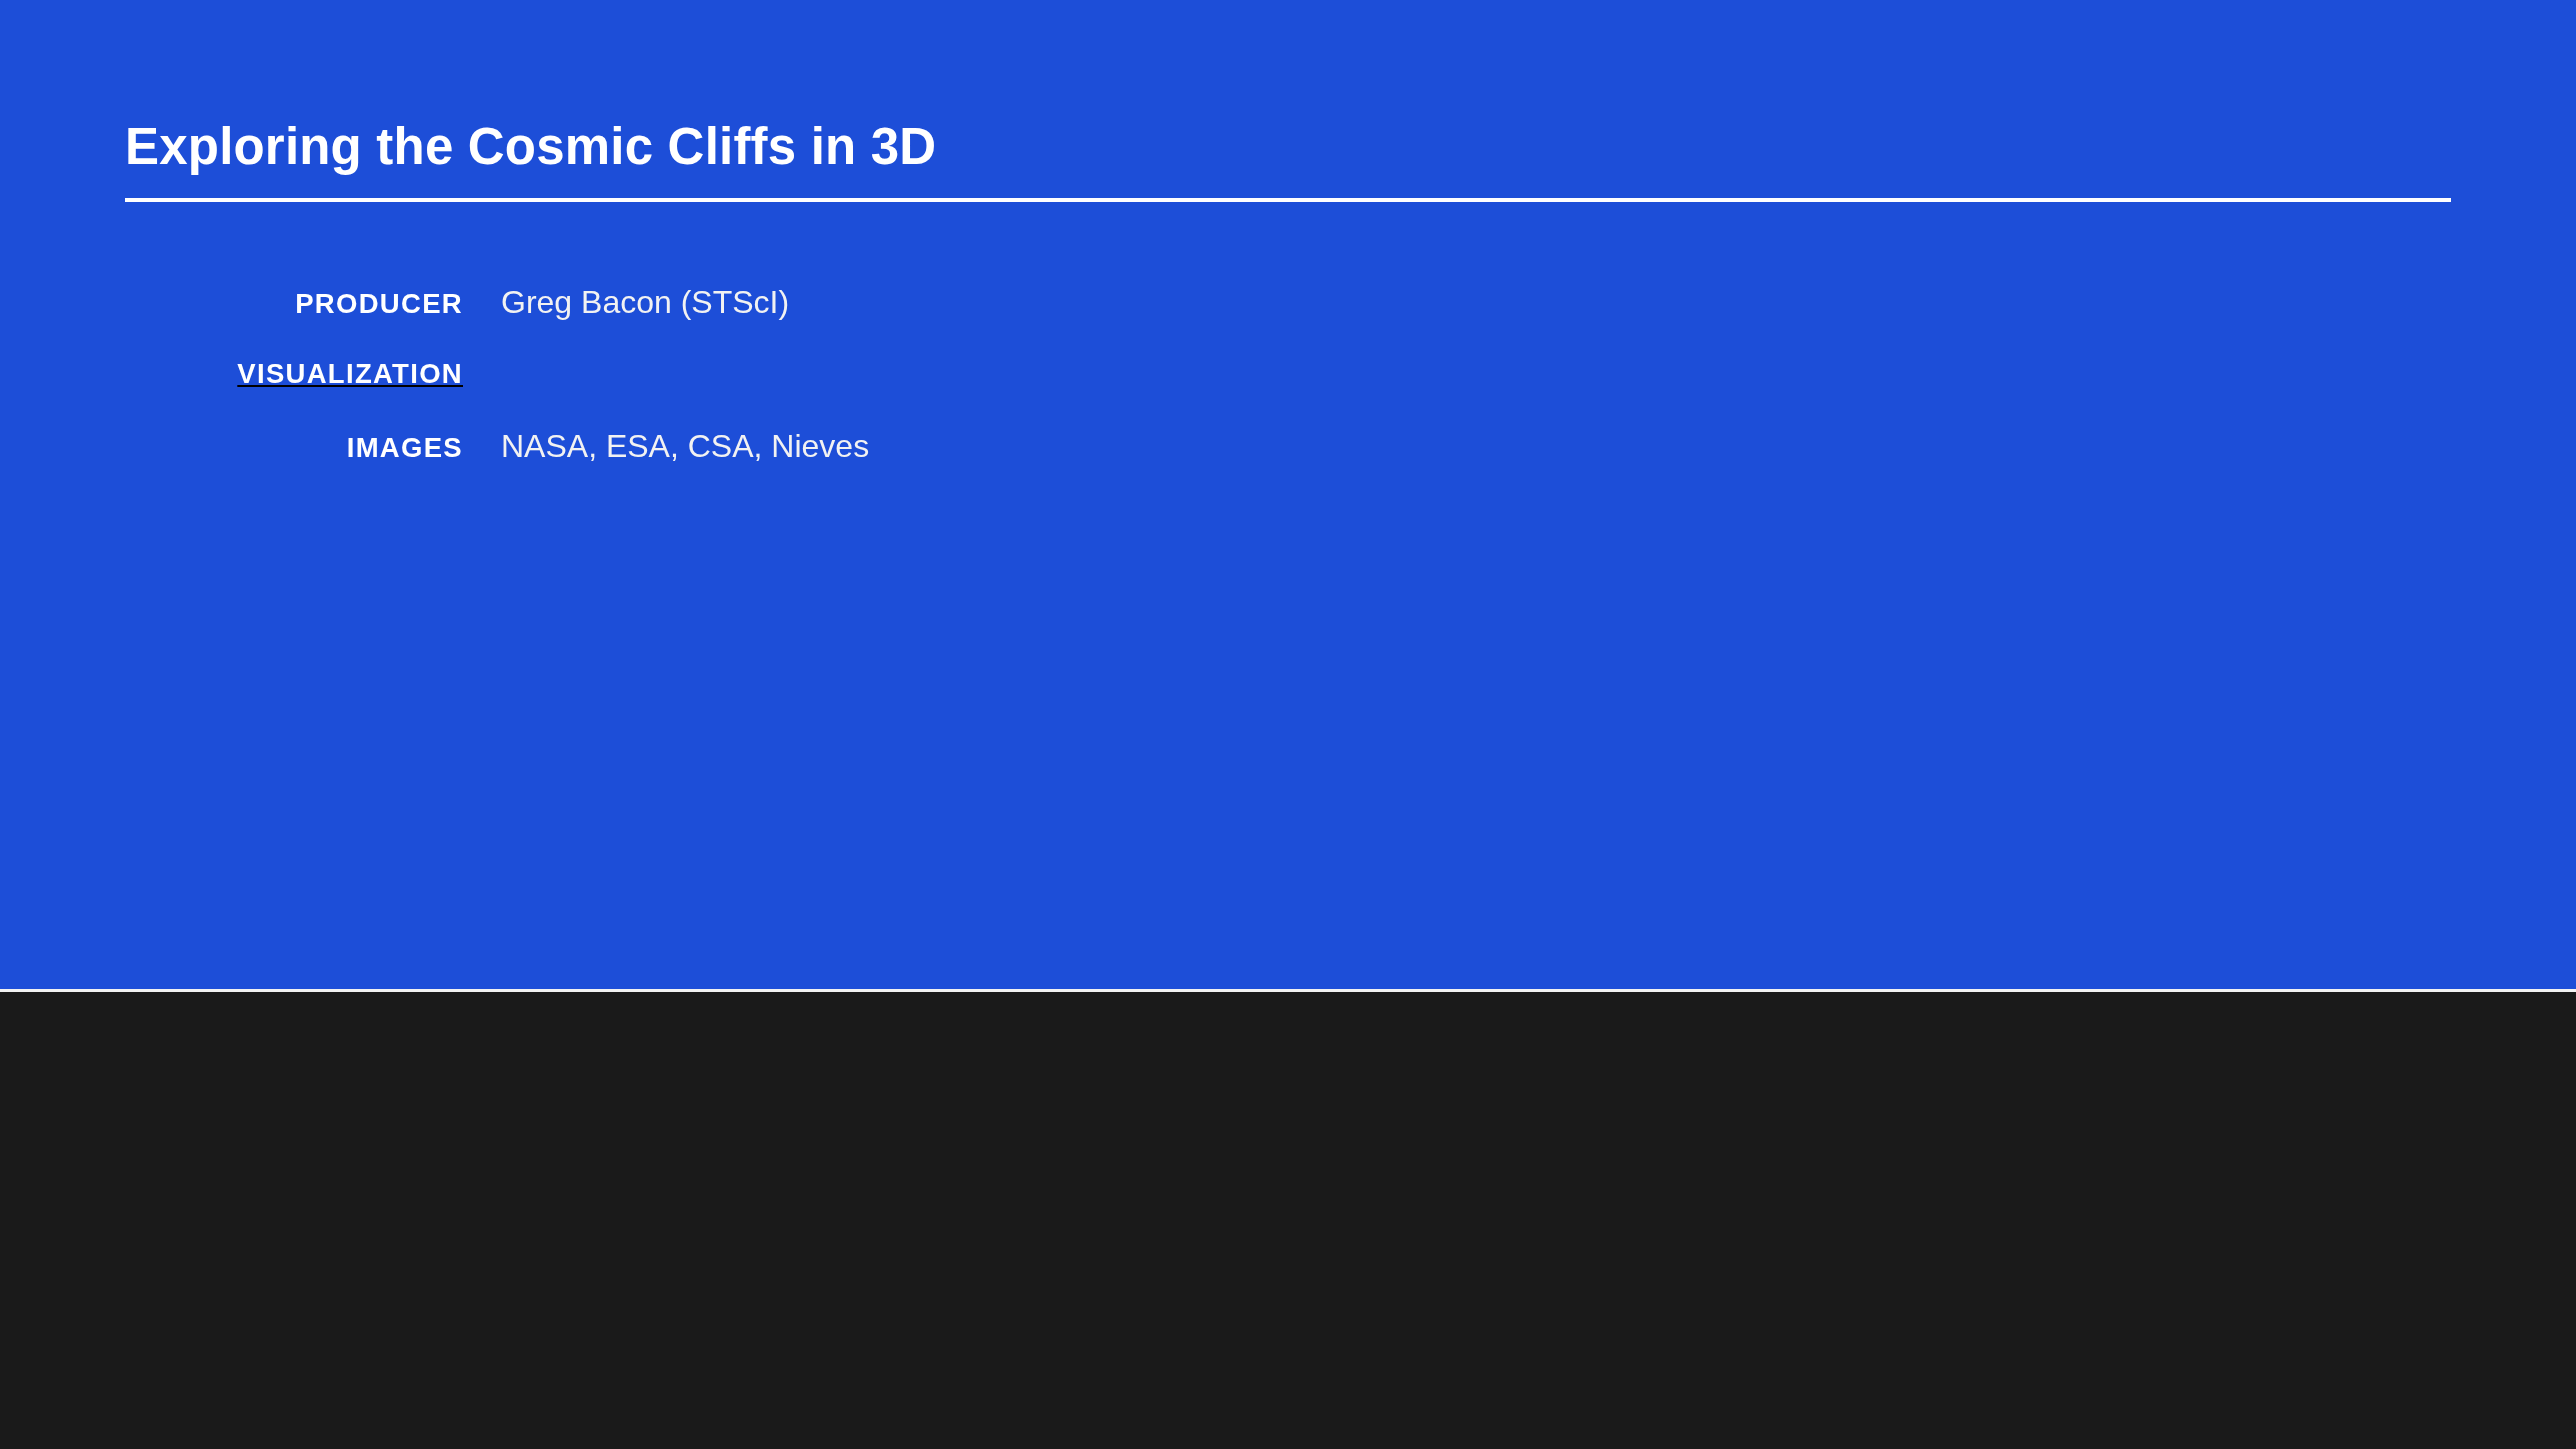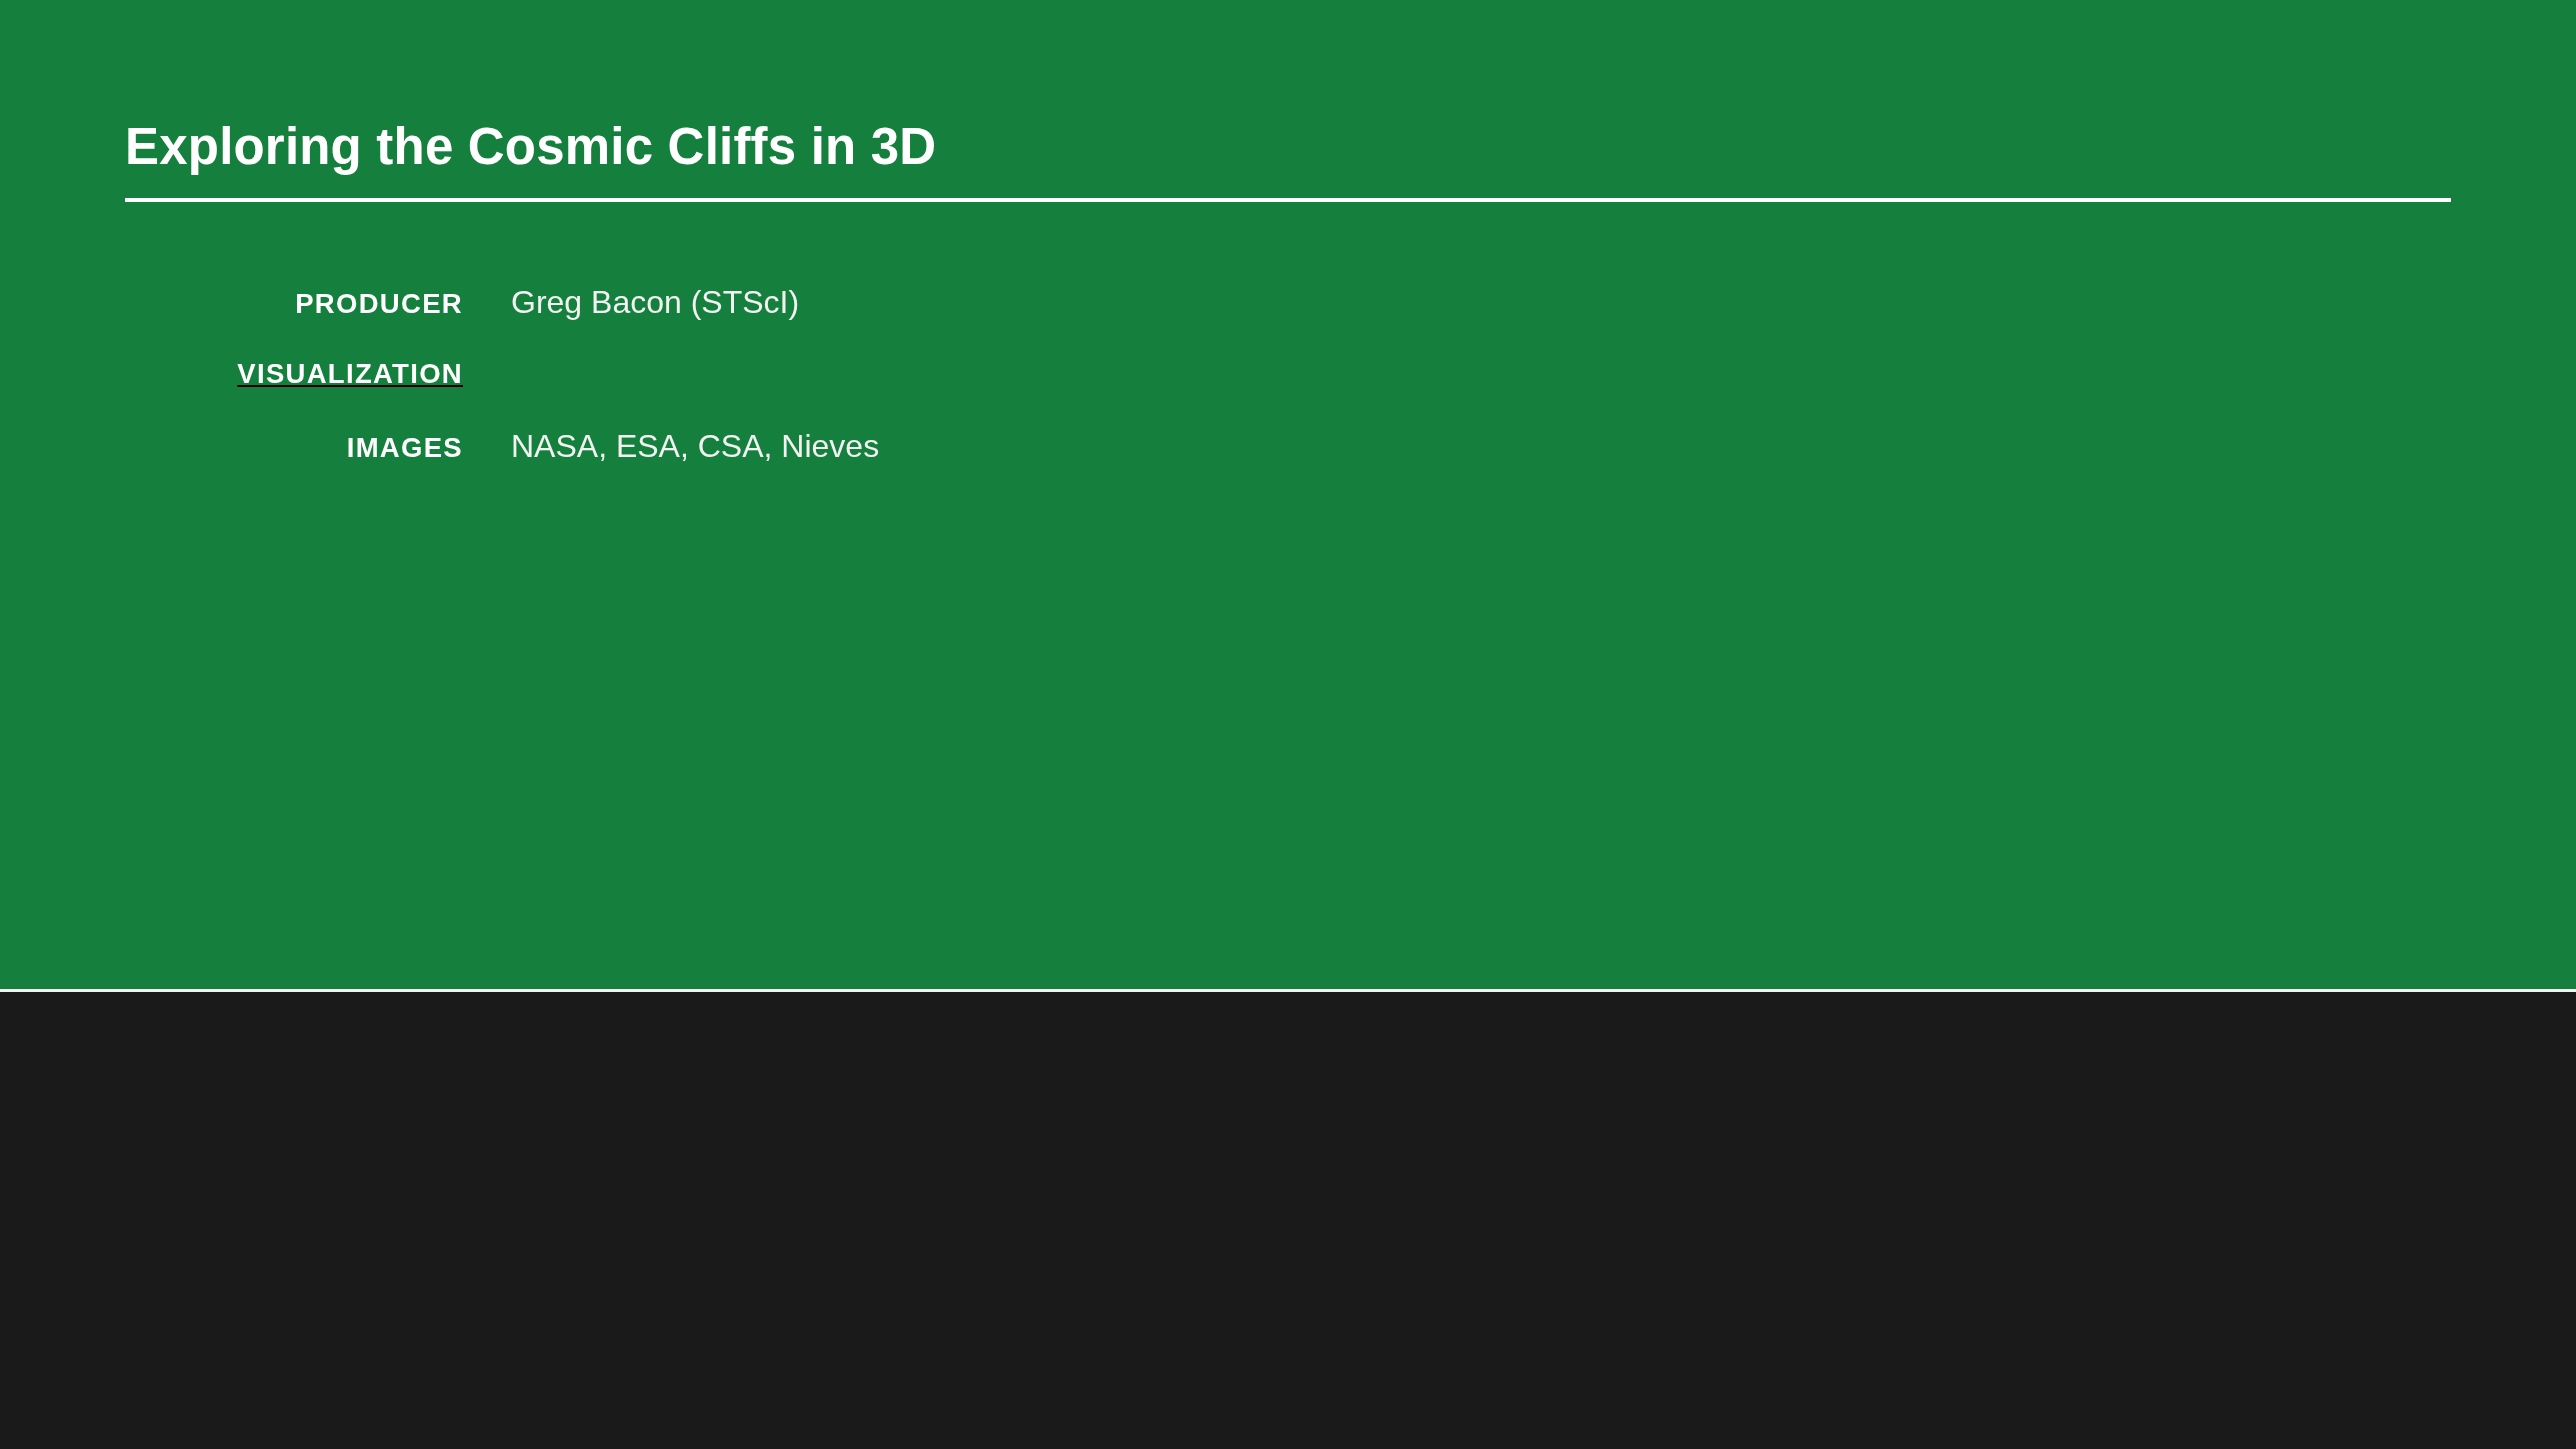--- a/index.html
+++ b/index.html
@@ -6,21 +6,21 @@
   html, body {
     width:2576px; height:1449px;
     background:#000;
     font-family:"Liberation Sans", sans-serif;
     overflow:hidden;
   }
 
   #page {
     position:relative;
     width:2576px; height:1449px;
-    background:#15803d;
+    background:#1d4ed8;
   }
 
   
   .title-block {
     position:absolute;
     left:125px; top:121px;
     width:2326px;
   }
   .main-title {
     font-size:51px;
@@ -55,21 +55,21 @@
     text-align:right;
     font-size:27.5px;
     font-weight:bold;
     color:#ffffff;
     letter-spacing:1.3px;
     line-height:1.18;
     padding-top:4px;
     padding-right:0;
   }
   .credit-value {
-    margin-left:48px;
+    margin-left:38px;
     font-size:32px;
     font-weight:normal;
     color:#f2f2f2;
     line-height:1.26;
     white-space:pre-line;
   }
 
   
   .footer-divider {
     position:absolute;

